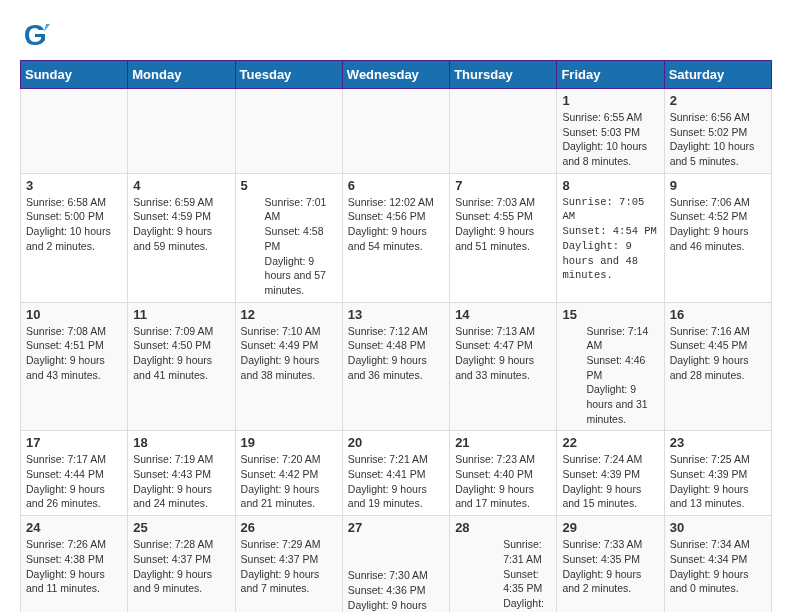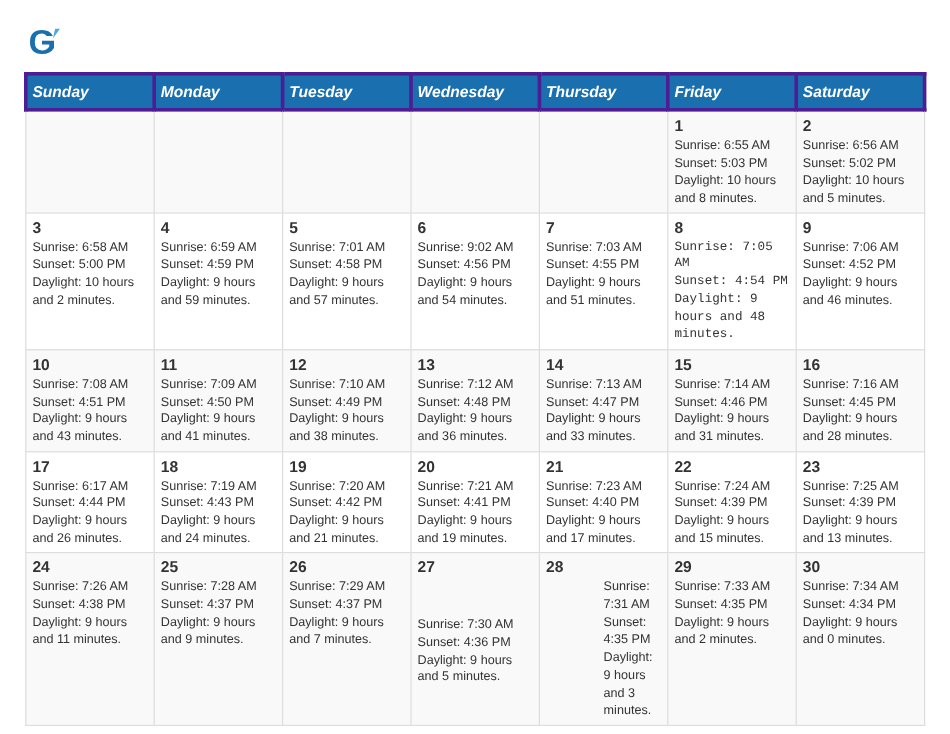--- a/index.html
+++ b/index.html
@@ -59,22 +59,21 @@
     }
     thead tr {
       background-color: #1a6faf;
       color: white;
     }
     thead th {
       padding: 6px 4px;
       text-align: left;
       font-size: 13px;
       font-weight: bold;
-      border: 3px solid #4c1d95;
-      font-style: italic;
+      border: 1px solid #4c1d95;
     }
     tbody tr {
       background: #fff;
     }
     tbody tr:nth-child(odd) {
       background: #f9f9f9;
     }
     tbody td {
       vertical-align: top;
       padding: 4px 5px;
@@ -155,27 +154,27 @@
 Daylight: 10 hours and 2 minutes.</div>
         </td>
         <td>
           <span class="day-number">4</span>
           <div class="day-info" style="white-space: pre-line;">Sunrise: 6:59 AM
 Sunset: 4:59 PM
 Daylight: 9 hours and 59 minutes.</div>
         </td>
         <td>
           <span class="day-number">5</span>
-          <div class="day-info" style="white-space: pre-line;">Sunrise: 7:01 AM
+          <div class="day-info" style="white-space: pre-line; margin-left: 24px;">Sunrise: 7:01 AM
 Sunset: 4:58 PM
 Daylight: 9 hours and 57 minutes.</div>
         </td>
         <td>
           <span class="day-number">6</span>
-          <div class="day-info" style="white-space: pre-line;">Sunrise: 9:02 AM
+          <div class="day-info" style="white-space: pre-line;">Sunrise: 12:02 AM
 Sunset: 4:56 PM
 Daylight: 9 hours and 54 minutes.</div>
         </td>
         <td>
           <span class="day-number">7</span>
           <div class="day-info" style="white-space: pre-line;">Sunrise: 7:03 AM
 Sunset: 4:55 PM
 Daylight: 9 hours and 51 minutes.</div>
         </td>
         <td>
@@ -217,35 +216,35 @@
 Daylight: 9 hours and 36 minutes.</div>
         </td>
         <td>
           <span class="day-number">14</span>
           <div class="day-info" style="white-space: pre-line;">Sunrise: 7:13 AM
 Sunset: 4:47 PM
 Daylight: 9 hours and 33 minutes.</div>
         </td>
         <td>
           <span class="day-number">15</span>
-          <div class="day-info" style="white-space: pre-line;">Sunrise: 7:14 AM
+          <div class="day-info" style="white-space: pre-line; margin-left: 24px;">Sunrise: 7:14 AM
 Sunset: 4:46 PM
 Daylight: 9 hours and 31 minutes.</div>
         </td>
         <td>
           <span class="day-number">16</span>
           <div class="day-info" style="white-space: pre-line;">Sunrise: 7:16 AM
 Sunset: 4:45 PM
 Daylight: 9 hours and 28 minutes.</div>
         </td>
       </tr>
       <tr>
         <td>
           <span class="day-number">17</span>
-          <div class="day-info" style="white-space: pre-line;">Sunrise: 6:17 AM
+          <div class="day-info" style="white-space: pre-line;">Sunrise: 7:17 AM
 Sunset: 4:44 PM
 Daylight: 9 hours and 26 minutes.</div>
         </td>
         <td>
           <span class="day-number">18</span>
           <div class="day-info" style="white-space: pre-line;">Sunrise: 7:19 AM
 Sunset: 4:43 PM
 Daylight: 9 hours and 24 minutes.</div>
         </td>
         <td>

